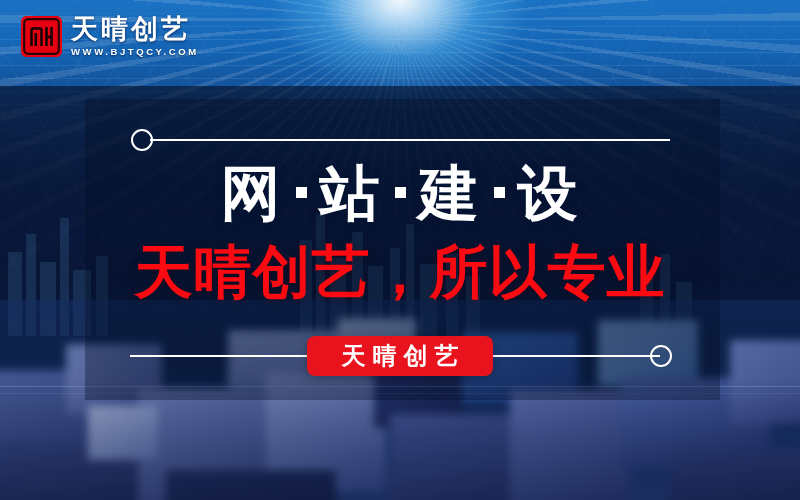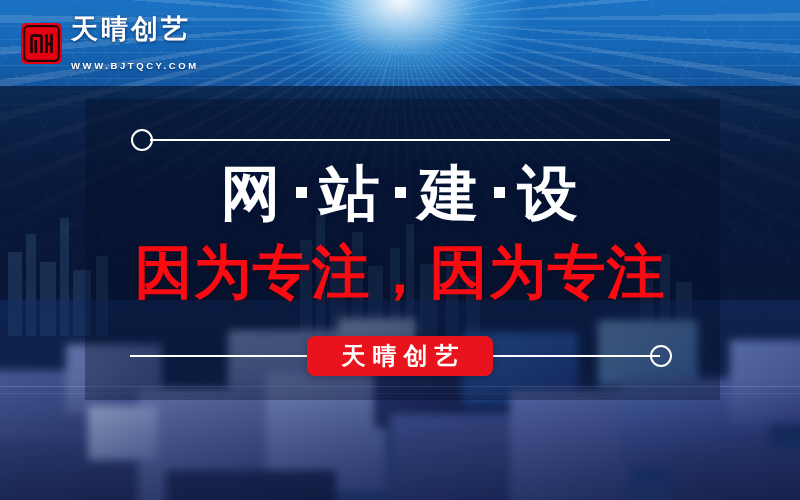--- a/index.html
+++ b/index.html
@@ -103,21 +103,21 @@
     box-shadow:0 0 0 0 rgba(0,0,0,0);
   }
   .logo-mark svg{ display:block; }
   .logo-txt{ display:flex; flex-direction:column; justify-content:center; }
   .logo-cn{
     color:#ffffff; font-size:27px; font-weight:700; letter-spacing:3px;
     line-height:1.05; text-shadow:0 1px 3px rgba(0,20,60,0.7);
   }
   .logo-url{
     color:#ffffff; font-size:9.5px; font-weight:700; letter-spacing:2.6px;
-    margin-top:17px; text-shadow:0 1px 2px rgba(0,20,60,0.7);
+    margin-top:3px; text-shadow:0 1px 2px rgba(0,20,60,0.7);
   }
 
   
   .rule{ position:absolute; height:2px; background:#ffffff; z-index:5; }
   .rule-top{ left:150px; top:139px; width:520px; }
   .rule-bot{ left:130px; top:355px; width:530px; }
   .ring{
     position:absolute; width:22px; height:22px; border-radius:50%;
     border:2px solid #ffffff; background:transparent; z-index:6;
   }
@@ -248,17 +248,17 @@
   <div class="headline">
     <span class="hl-ch">网</span>
     <span class="hl-dot"></span>
     <span class="hl-ch">站</span>
     <span class="hl-dot"></span>
     <span class="hl-ch">建</span>
     <span class="hl-dot"></span>
     <span class="hl-ch">设</span>
   </div>
 
-  <div class="subhead">因为专注，因为专注</div>
+  <div class="subhead">天晴创艺，所以专业</div>
 
   <div class="badge">天晴创艺</div>
 
 </div>
 
 </body></html>

